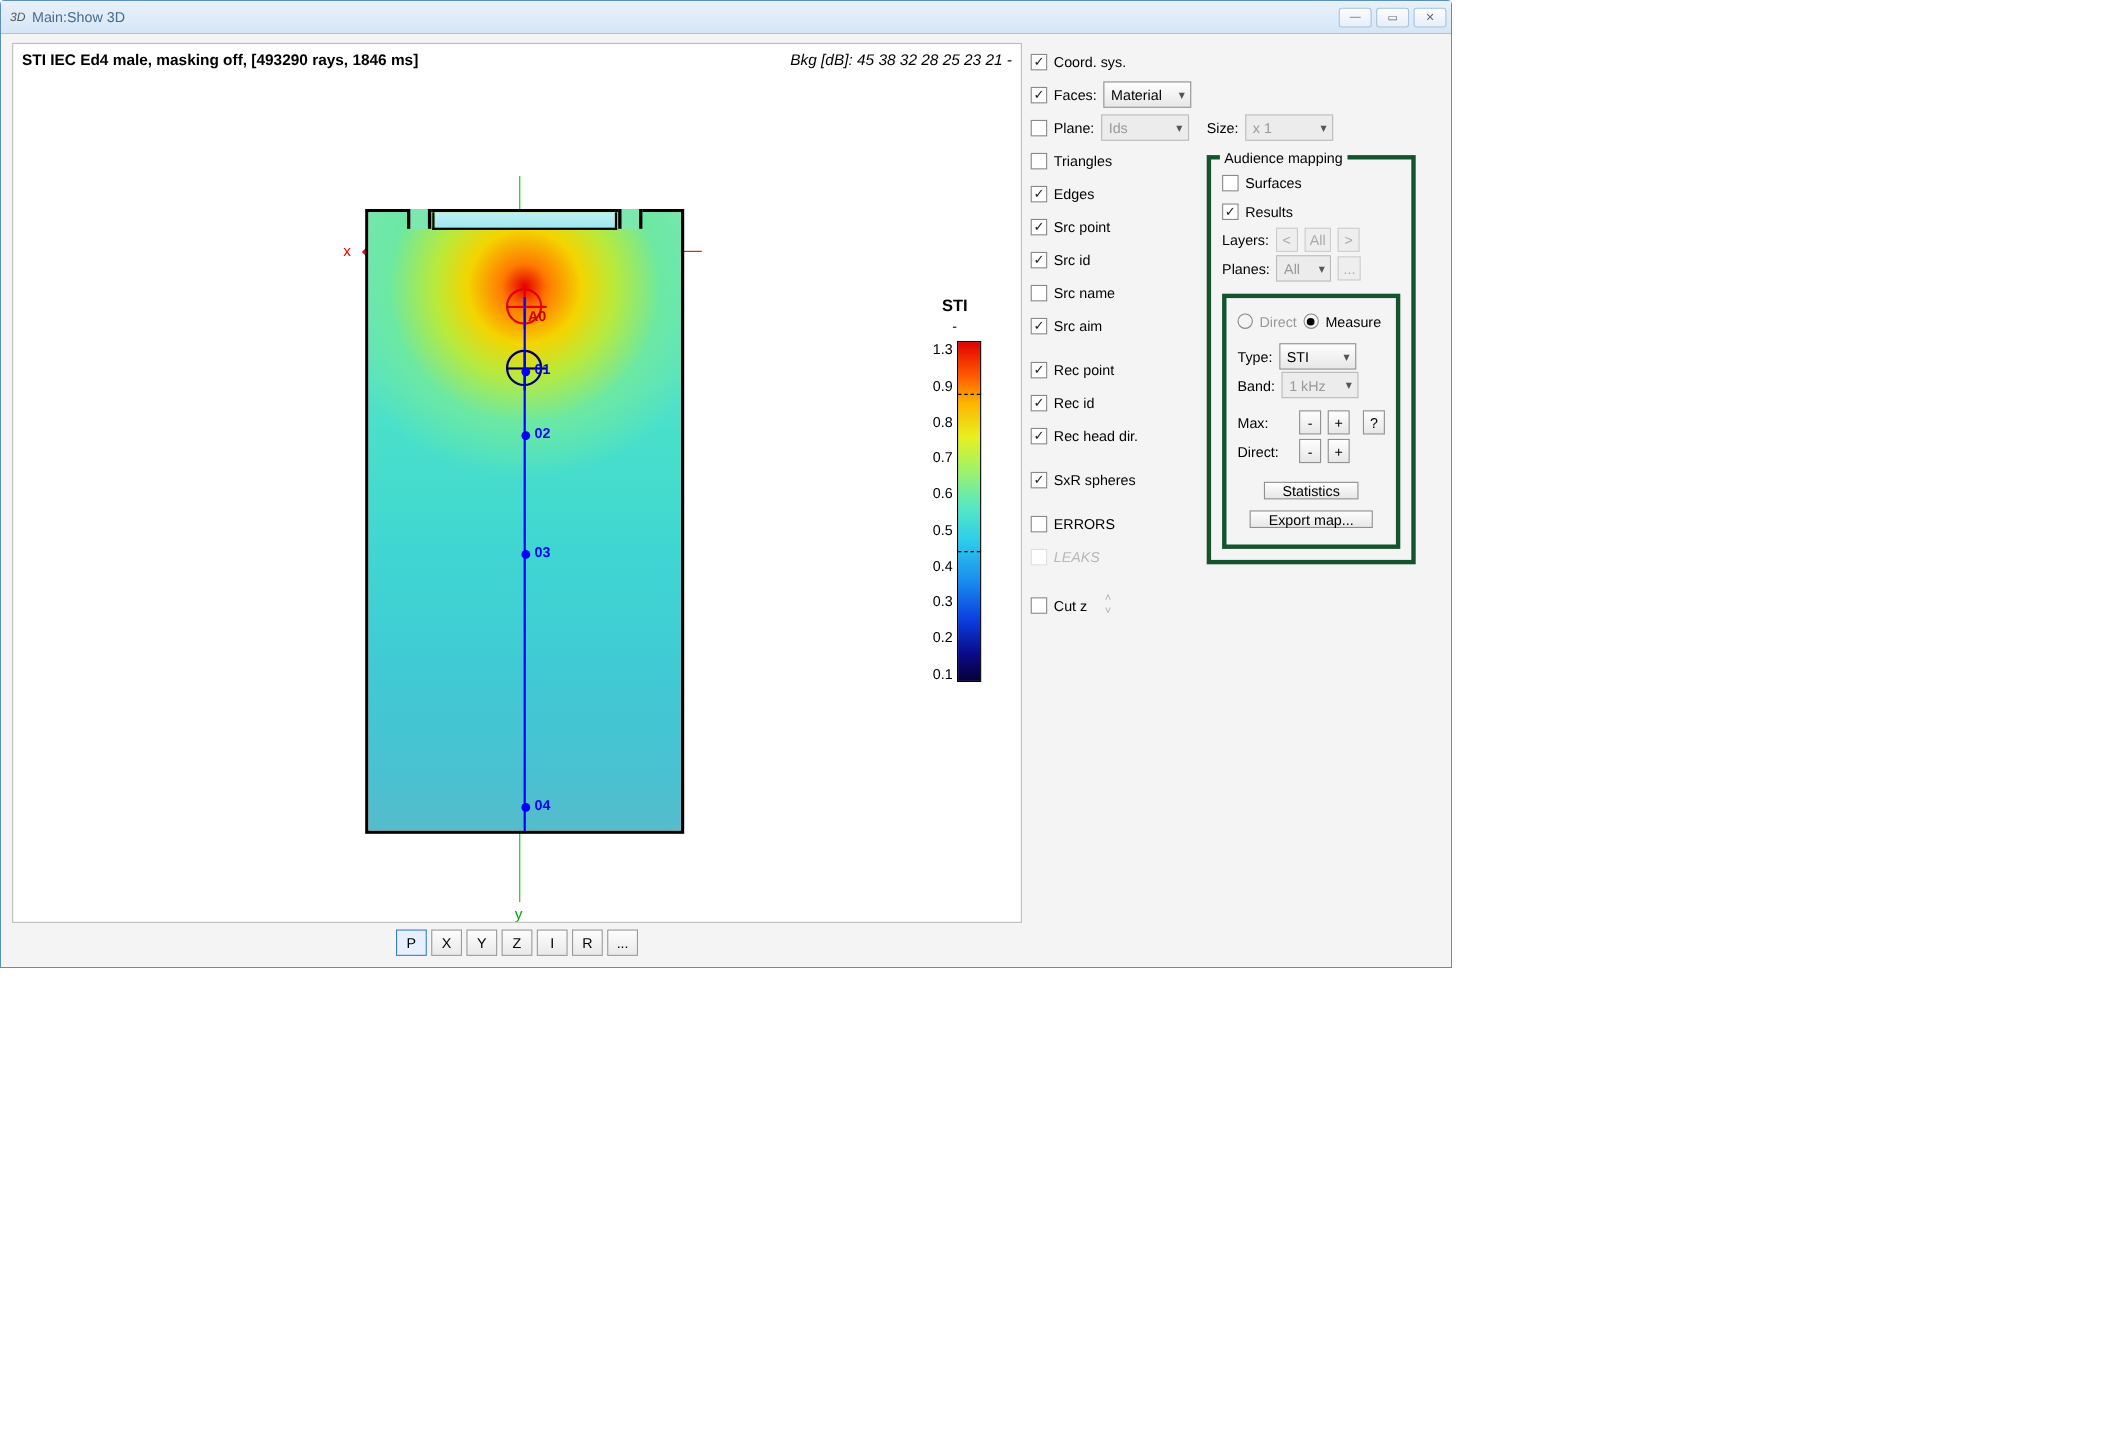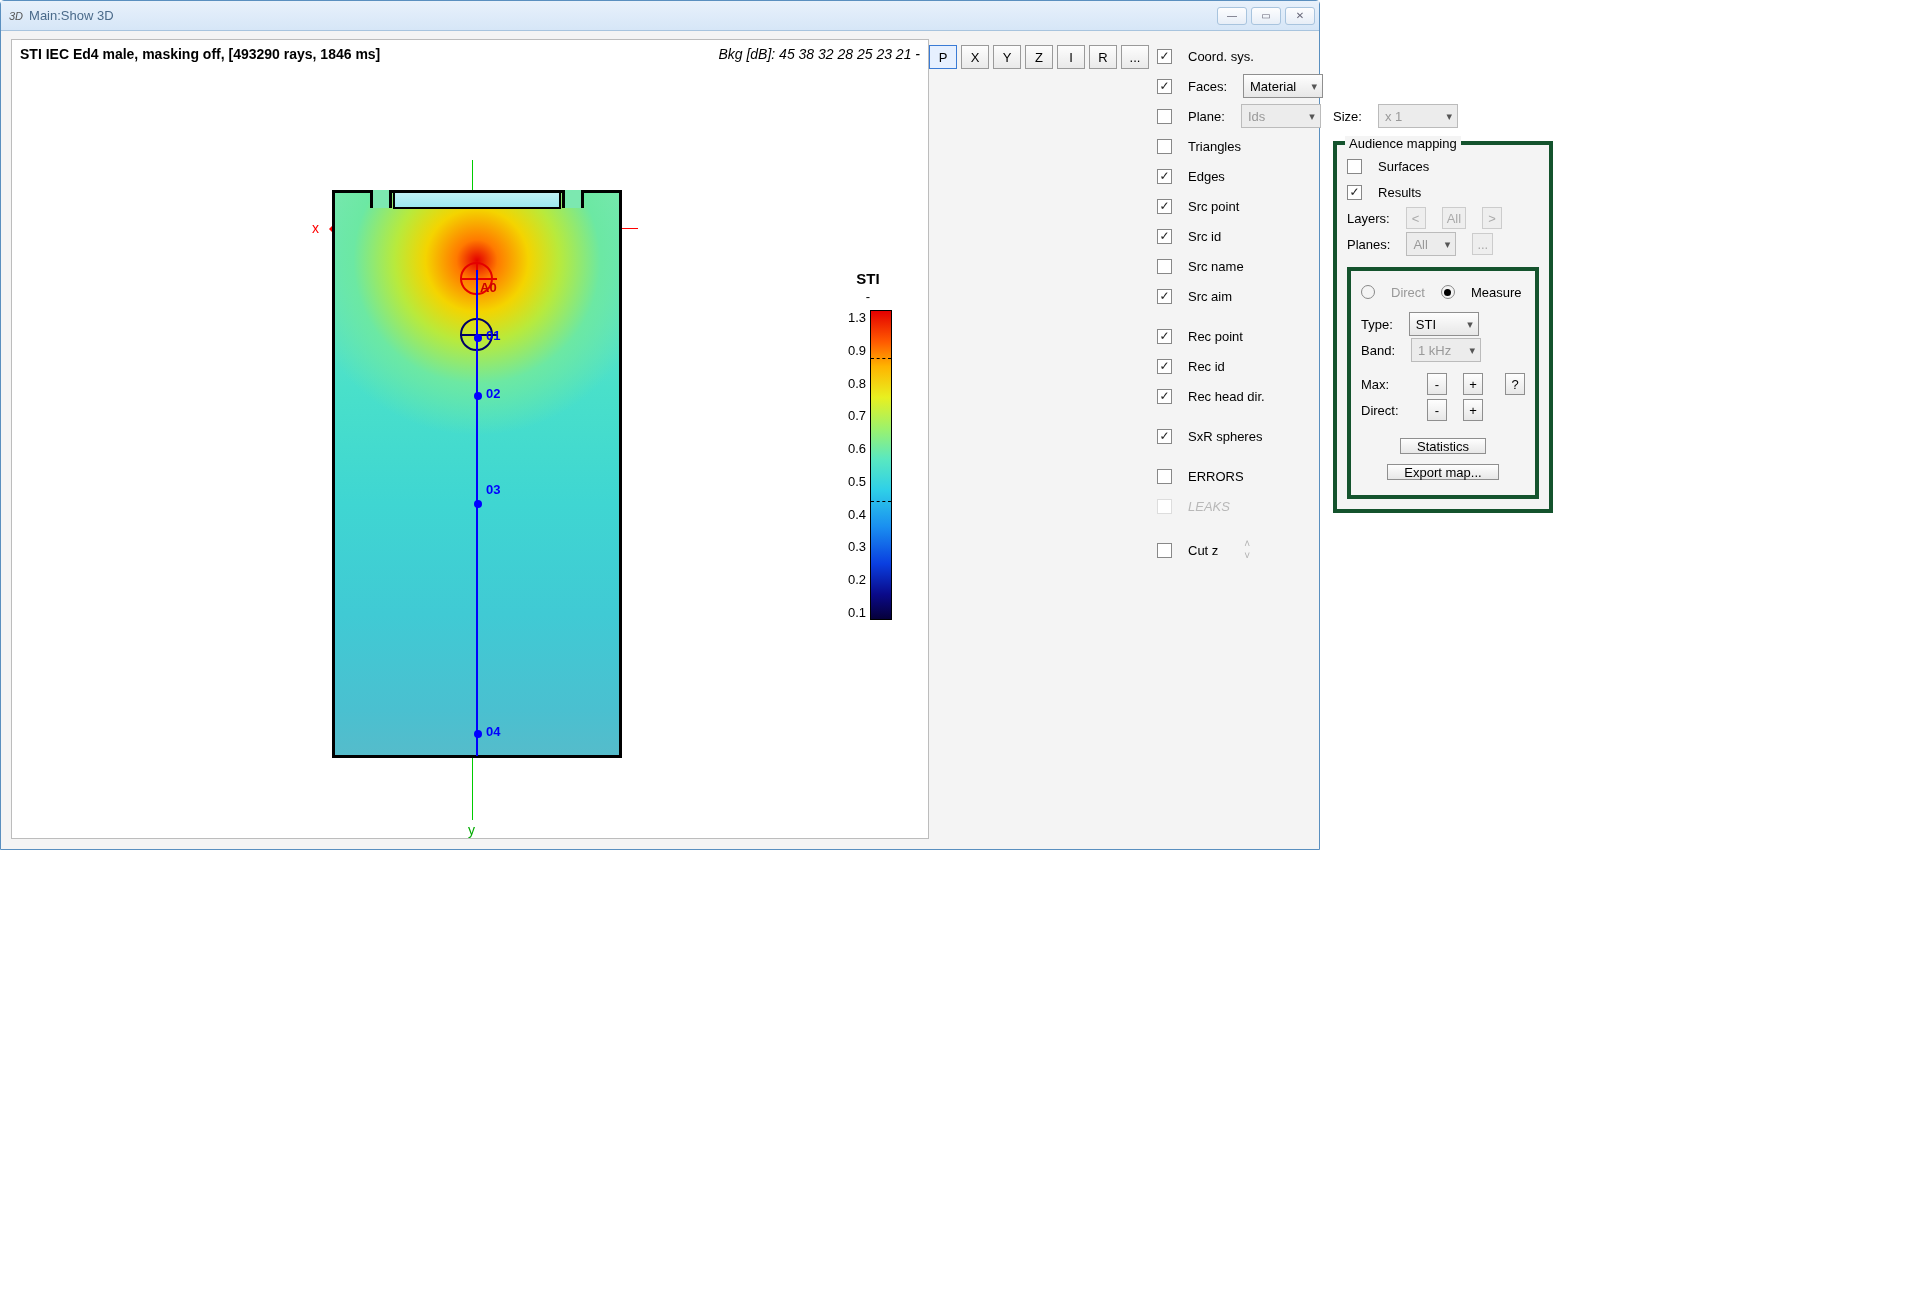--- a/index.html
+++ b/index.html
@@ -34,21 +34,21 @@
     cursor:pointer;
   }
 
   .content {
     display:flex;
     background:#f4f4f4;
     padding: 8px 10px 10px 10px;
     gap: 8px;
   }
 
-  .viewwrap { display:flex; flex-direction:row; }
+  .viewwrap { display:flex; flex-direction:column; }
   .viewport {
     width: 918px;
     height: 800px;
     background: #fff;
     border: 1px solid #bcbcbc;
     position: relative;
     overflow:hidden;
   }
   .view-header {
     position:absolute; top:6px; left:8px; right:8px;
@@ -68,21 +68,21 @@
     width: 28px; height:24px;
     border:1px solid #9a9a9a;
     background: linear-gradient(#fdfdfd,#e9e9e9);
     display:flex; align-items:center; justify-content:center;
     cursor:pointer;
     font-size:13px;
   }
   .tbtn.active { border:1px solid #3a7bd5; background:#e6f0ff; }
 
   .panel { flex:1; display:flex; flex-direction:column; gap:4px; padding-top: 4px;}
-  .row { display:flex; align-items:center; gap:16px; min-height:26px; }
+  .row { display:flex; align-items:center; gap:6px; min-height:26px; }
   .cb { width:15px; height:15px; border:1px solid #888; background:#fff; display:inline-flex; align-items:center; justify-content:center; cursor:pointer; }
   .cb.checked::after { content:"✓"; font-size:12px; color:#222; line-height:1; }
   label { cursor:default; }
   .sel {
     height:24px; border:1px solid #8f8f8f; background:linear-gradient(#fefefe,#e7e7e7);
     padding: 0 18px 0 6px; display:inline-flex; align-items:center; position:relative; cursor:pointer;
     min-width: 80px;
   }
   .sel.disabled { color:#999; border-color:#bbb; background:#ececec; cursor:default;}
   .sel::after { content:"▾"; position:absolute; right:5px; font-size:11px; color:#555;}
@@ -185,21 +185,21 @@
         <div class="srcring"></div>
         <div class="srclbl">A0</div>
         <div class="rx1ring"></div>
 
         <div class="rxline">
           <div class="rxpt" style="top:64px"></div>
           <div class="rxlbl" style="top:58px">01</div>
           <div class="rxpt" style="top:122px"></div>
           <div class="rxlbl" style="top:116px">02</div>
           <div class="rxpt" style="top:230px"></div>
-          <div class="rxlbl" style="top:212px">03</div>
+          <div class="rxlbl" style="top:224px">03</div>
           <div class="rxpt" style="top:460px"></div>
           <div class="rxlbl" style="top:454px">04</div>
         </div>
 
         <div class="cbarwrap">
           <div class="cbartitle">STI</div>
           <div class="cbarsub">-</div>
           <div class="cbarbox">
             <div class="cbarlabels">
               <span>1.3</span>

